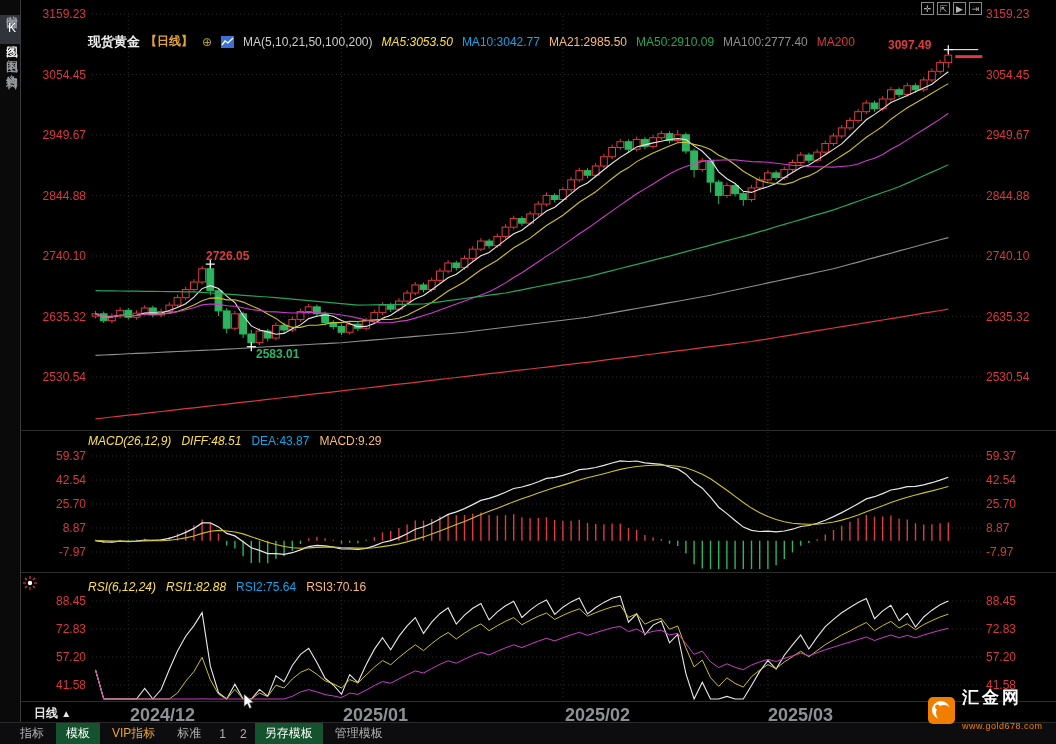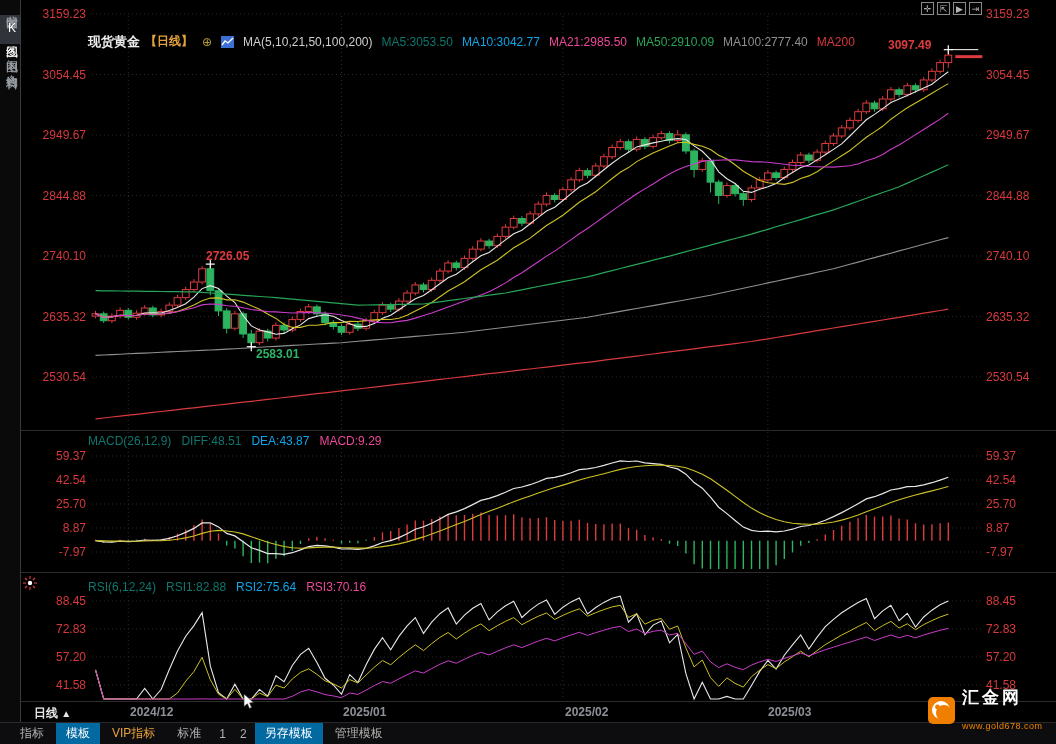--- a/index.html
+++ b/index.html
@@ -5,41 +5,41 @@
   html,body{margin:0;padding:0;background:#000;}
   #stage{position:relative;width:1056px;height:744px;background:#000;overflow:hidden;
          font-family:"Liberation Sans","DejaVu Sans",sans-serif;-webkit-font-smoothing:antialiased;}
   #chart-svg{position:absolute;left:0;top:0;z-index:1;}
   .axis-label{position:absolute;font-size:12px;line-height:14px;color:#d7393d;z-index:2;white-space:nowrap;}
   .hdr{position:absolute;left:88px;top:1px;height:15px;display:flex;align-items:center;gap:9px;
        font-size:12px;z-index:3;white-space:nowrap;margin-top:33px;}
   .hdr .sym{color:#ececec;font-weight:bold;font-size:13px;}
   .hdr .per{color:#e2a33b;font-weight:bold;}
   .hdr .exp{color:#b8a13c;font-size:12px;}
-  .c-white{color:#0f766e;} .c-yellow{color:#0ea5e9;} .c-magenta{color:#ec4899;}
+  .c-white{color:#fde047;font-style:italic;} .c-yellow{color:#0ea5e9;} .c-magenta{color:#fdba74;}
   .c-green{color:#27a558;} .c-gray{color:#8f8f8f;} .c-red{color:#d7393d;} .c-dim{color:#cfcfcf;}
   .toolbar{position:absolute;left:921px;top:2px;display:flex;gap:3px;z-index:3;}
   .tbtn{width:13px;height:13px;border:1px solid #8a8a8a;color:#b5b5b5;font-size:9px;line-height:13px;
         text-align:center;background:#050505;box-sizing:border-box;}
   #sidebar{position:absolute;left:0;top:0;width:20px;height:722px;background:#0a0a0a;
            border-right:1px solid #3a3a3a;z-index:5;}
   .side-item{writing-mode:vertical-rl;text-orientation:upright;width:20px;color:#9aa0a6;
              font-size:12px;letter-spacing:1px;padding:6px 0;text-align:center;}
   .side-item.active{background:#30343a;color:#fff;}
   .ind-hdr{position:absolute;left:88px;display:flex;gap:10px;font-size:12px;z-index:3;white-space:nowrap;}
   .divider{position:absolute;left:20px;right:0;height:1px;background:#2c2c2c;z-index:2;}
   .anno{position:absolute;font-size:12px;font-weight:bold;z-index:3;white-space:nowrap;}
   #timeline{position:absolute;left:20px;right:0;top:702px;height:20px;background:#000;z-index:3;}
   .tl-period{position:absolute;left:14px;top:3px;color:#e5e5e5;font-weight:bold;font-size:12px;}
-  .date-label{position:absolute;top:3px;color:#8d9196;font-weight:bold;font-size:12px;}
+  .date-label{position:absolute;top:3px;color:#8d9196;font-weight:bold;font-size:18px;}
   #tabbar{position:absolute;left:0;right:0;bottom:0;height:22px;background:#0d0d0f;
           border-top:1px solid #2a2a2a;display:flex;align-items:center;padding-left:10px;gap:2px;
           z-index:6;box-sizing:border-box;}
   .tab{padding:2px 10px;font-size:12px;color:#b0b0b0;cursor:default;}
-  .tab.sel{background:#0369a1;color:#fff;}
+  .tab.sel{background:#14532d;color:#fff;}
   .tab.vip{color:#e8a33c;}
   .tab.num{padding:2px 6px;}
   #logo{position:absolute;left:928px;top:689px;display:flex;align-items:center;gap:7px;z-index:7;}
   .logo-sq{width:27px;height:27px;background:#f07f00;border-radius:5px;position:relative;overflow:hidden;}
   .logo-txt{display:flex;flex-direction:column;line-height:1;}
   .logo-name{color:#fff;font-weight:bold;font-size:17px;letter-spacing:3px;}
   .logo-url{color:#f08200;font-size:9px;margin-top:16px;letter-spacing:0.5px;}
   #rsi-flag{position:absolute;left:23px;top:576px;z-index:3;}
   #cursor{position:absolute;left:243px;top:694px;z-index:9;}
 </style>

